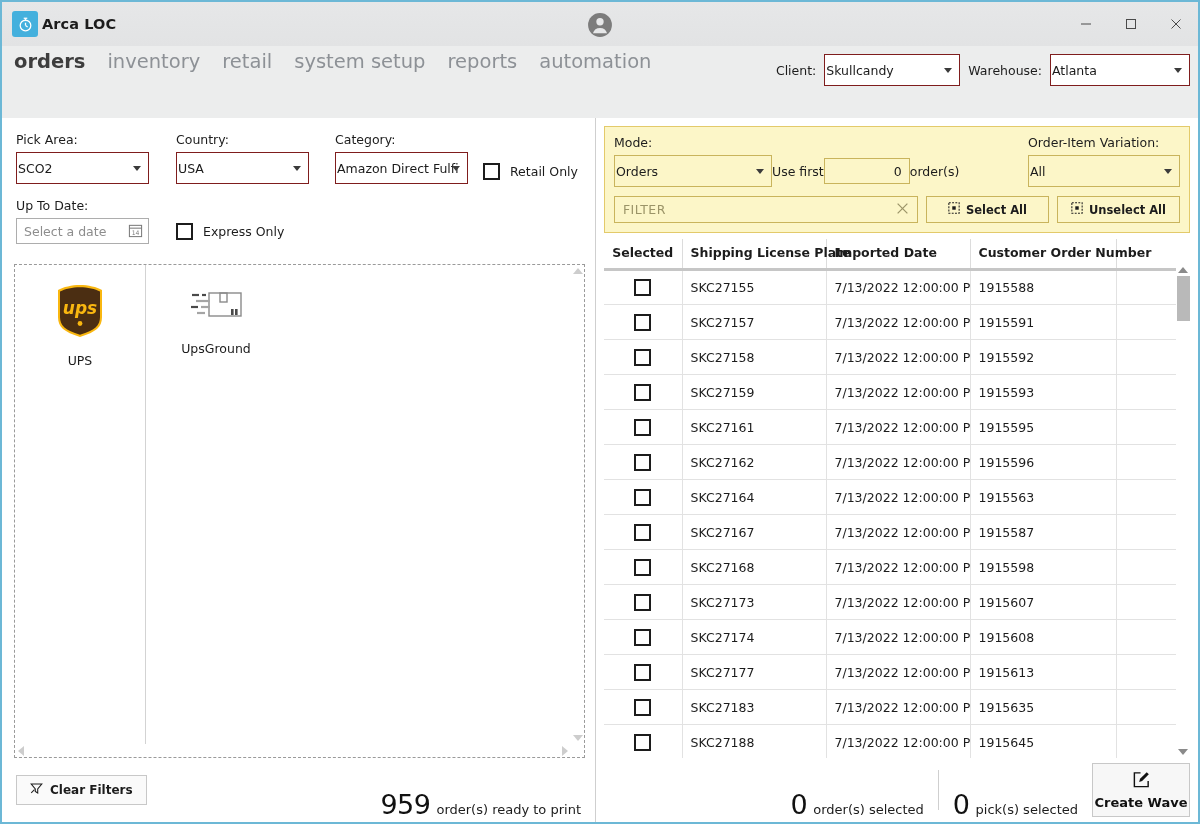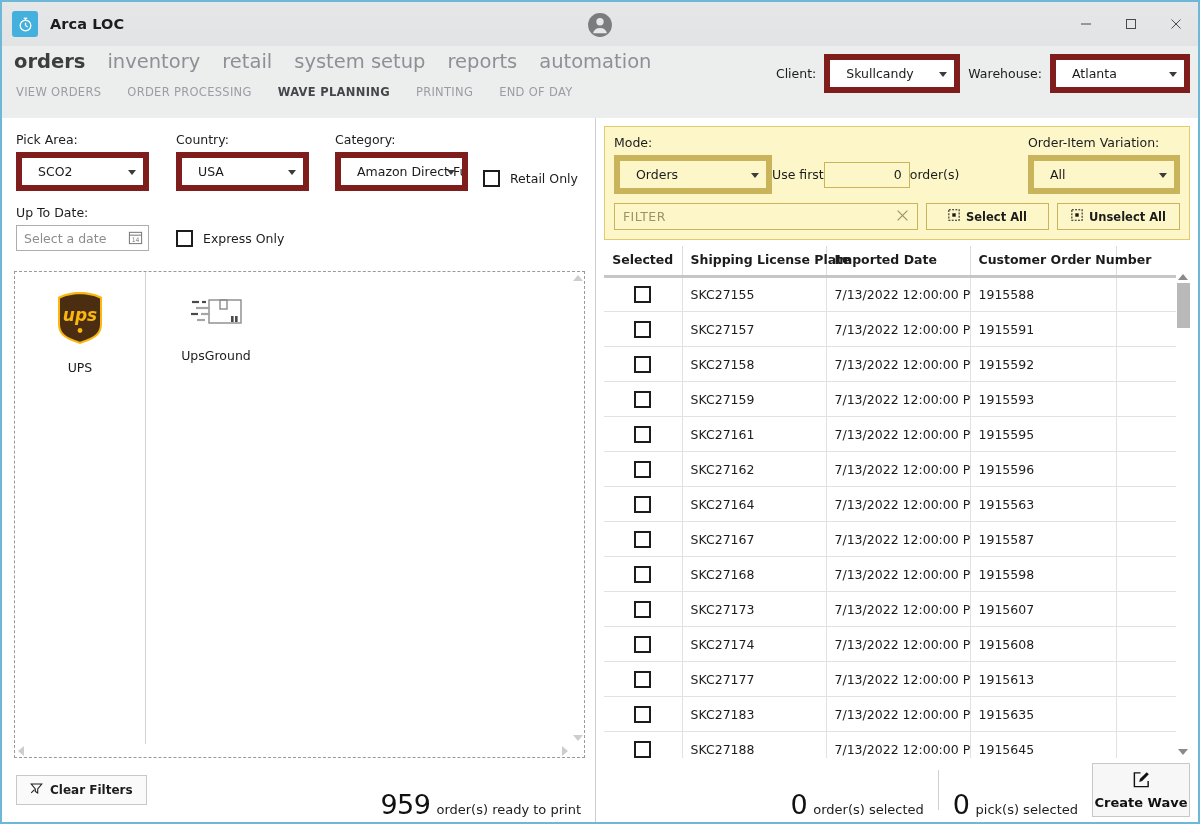--- a/index.html
+++ b/index.html
@@ -21,21 +21,21 @@
     background: linear-gradient(#e6e7e8, #e2e3e4);
     display: flex; align-items: center;
     position: relative;
   }
   .app-icon {
     width: 26px; height: 26px; margin-left: 10px;
     background: #44b0dd; border-radius: 3px;
     display: flex; align-items: center; justify-content: center;
   }
   .app-title {
-    margin-left: 12px; font-size: 14.5px; font-weight: bold; color: #1c1c1c;
+    margin-left: 4px; font-size: 14.5px; font-weight: bold; color: #1c1c1c;
     letter-spacing: .1px;
   }
   .user-avatar {
     position: absolute; left: 50%; top: 10px; transform: translateX(-50%);
   }
   .wincontrols {
     position: absolute; right: 0; top: 0; height: 44px; display: flex;
   }
   .wincontrol {
     width: 45px; height: 44px; display: flex; align-items: center; justify-content: center;
@@ -52,23 +52,23 @@
   .subnav .item {
     font-size: 11.5px; color: #9a9ea3; letter-spacing: .3px; cursor: pointer;
   }
   .subnav .item.active { color: #44474a; font-weight: bold; }
   .selectors {
     position: absolute; right: 8px; top: 8px; display: flex; align-items: center; gap: 8px;
   }
   .selectors label { font-size: 12.5px; color: #1c1c1c; }
   
   .combo {
-    position: relative; background: #fff; border: 6px solid #7f1d1d;
-    height: 39px; display: flex; align-items: center;
-    font-size: 12.5px; color: #1a1a1a; padding: 0 22px 0 16px; cursor: pointer;
+    position: relative; background: #fff; border: 1px solid #7f1d1d;
+    height: 32px; display: flex; align-items: center;
+    font-size: 12.5px; color: #1a1a1a; padding: 0 22px 0 1px; cursor: pointer;
     white-space: nowrap; overflow: hidden;
   }
   .combo .arrow {
     position: absolute; right: 7px; top: 50%; margin-top: -2px;
     width: 0; height: 0; border-left: 4px solid transparent;
     border-right: 4px solid transparent; border-top: 5px solid #3b3b3b;
   }
   .txtinput {
     background: #fff; border: 1px solid #adadad; height: 26px;
     display: flex; align-items: center; font-size: 12.5px;
@@ -248,27 +248,20 @@
   </div>
 
   <div class="navzone">
     <div class="mainnav">
       <div class="item active">orders</div>
       <div class="item">inventory</div>
       <div class="item">retail</div>
       <div class="item">system setup</div>
       <div class="item">reports</div>
       <div class="item">automation</div>
-    </div>
-    <div class="subnav">
-      <div class="item">VIEW ORDERS</div>
-      <div class="item">ORDER PROCESSING</div>
-      <div class="item active">WAVE PLANNING</div>
-      <div class="item">PRINTING</div>
-      <div class="item">END OF DAY</div>
     </div>
 
     <div class="selectors">
       <label>Client:</label>
       <div class="combo" style="width:136px">
         <span>Skullcandy</span>
         <span class="arrow"></span>
       </div>
       <label>Warehouse:</label>
       <div class="combo" style="width:140px">

